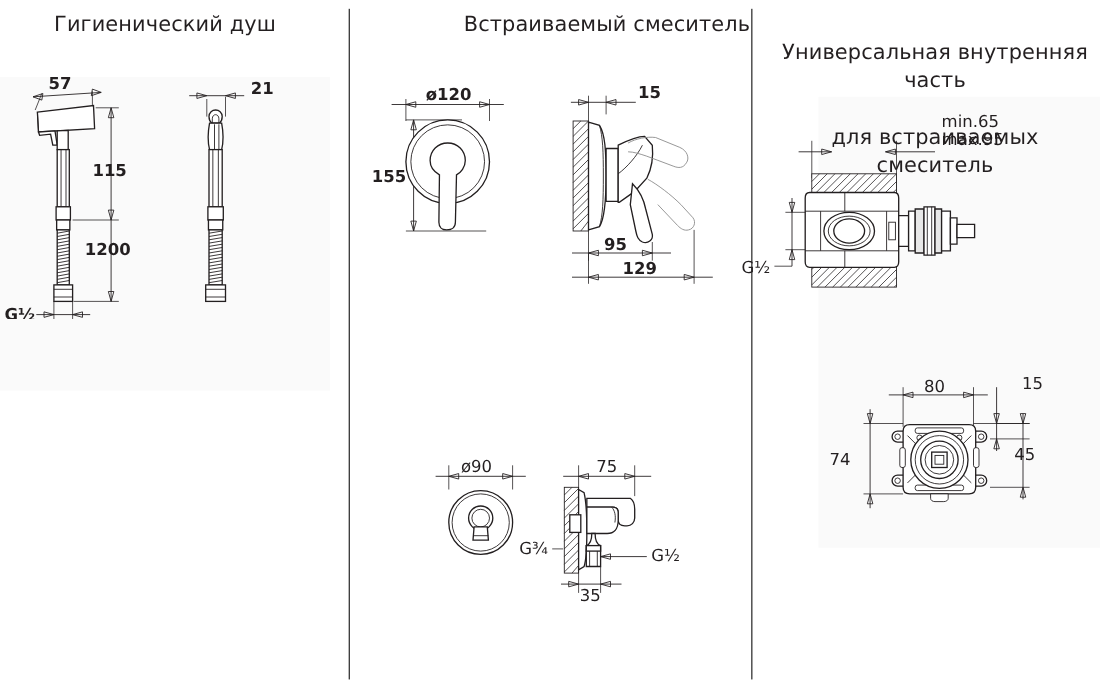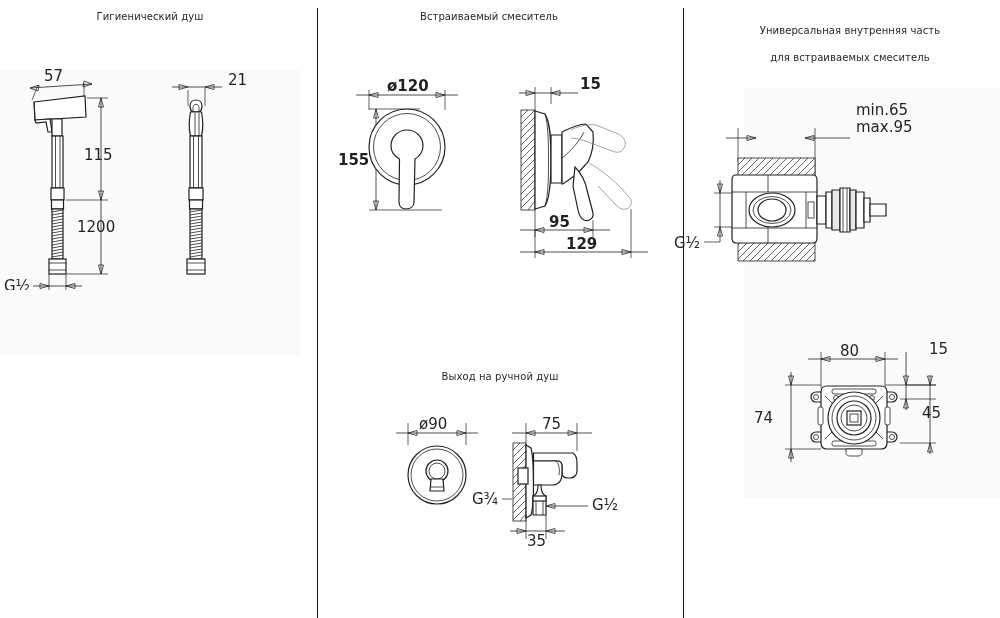--- a/index.html
+++ b/index.html
@@ -22,21 +22,21 @@
     background: #fafafa;
   }
   .divider {
     position: absolute;
     width: 1px;
     background: #111111;
   }
   .panel-title {
     position: absolute;
     font-family: "DejaVu Sans", sans-serif;
-    font-size: 10px;
+    font-size: 19px;
     color: #231f20;
     text-align: center;
     letter-spacing: 0.1px;
     line-height: 1.35;
     white-space: pre-line;
   }
   .dwg {
     position: absolute;
   }
   svg text {
@@ -59,21 +59,21 @@
 <div id="page">
 
   <div class="panel-bg" style="left:0px; top:70px; width:300px; height:285px;"></div>
   <div class="panel-bg" style="left:744px; top:88px; width:256px; height:410px;"></div>
 
   <div class="divider" style="left:317px; top:8px; height:610px;"></div>
   <div class="divider" style="left:683px; top:8px; height:610px;"></div>
 
   <div class="panel-title" style="left:0px; top:10px; width:300px;">Гигиенический душ</div>
 
-  <div class="dwg" style="left:0px; top:60px; width:300px; height:230px;">
+  <div class="dwg" style="left:0px; top:60px; width:300px; height:230px;font-weight:bold;">
     <svg width="300" height="230" viewBox="0 0 300 230">
 
       <g>
         <line class="ext" x1="38" y1="25" x2="32" y2="40"></line>
         <line class="ext" x1="84" y1="23" x2="84" y2="38"></line>
         <line class="ln thin" x1="30" y1="28" x2="92" y2="24"></line>
         <path class="ln thin" d="M30,28 L39,25 L38,31 Z" fill="#231f20"></path>
         <path class="ln thin" d="M92,24 L83,27 L84,21 Z" fill="#231f20"></path>
       </g>
       <text class="dim-txt" x="44" y="21">57</text>
@@ -185,21 +185,21 @@
           <line x1="190" y1="194" x2="202" y2="192"></line>
           <line x1="190" y1="197" x2="202" y2="195"></line>
         </g>
         <rect class="ln med fillw" x="187" y="199" width="18" height="15"></rect>
         <line class="ln thin" x1="187" y1="203" x2="205" y2="203"></line>
         <line class="ln thin" x1="187" y1="210" x2="205" y2="210"></line>
       </g>
     </svg>
   </div>
 
-  <div class="panel-title" style="left:319px; top:10px; width:340px;">Встраиваемый смеситель</div>
+  <div class="panel-title" style="left:342px; top:10px; width:340px;text-align:right;">Встраиваемый смеситель</div>
 
   <div class="dwg" style="left:330px; top:62px; width:340px; height:210px;font-weight:bold;">
     <svg width="340" height="210" viewBox="0 0 340 210">
 
       <g>
         <line class="ext" x1="39" y1="28" x2="39" y2="48"></line>
         <line class="ext" x1="115" y1="28" x2="115" y2="48"></line>
         <line class="ln thin" x1="26" y1="33" x2="128" y2="33"></line>
         <path class="ln thin" d="M39,33 L48,30.5 L48,35.5 Z" fill="#231f20"></path>
         <path class="ln thin" d="M115,33 L106,30.5 L106,35.5 Z" fill="#231f20"></path>
@@ -284,21 +284,20 @@
         <line class="ext" x1="205" y1="168" x2="205" y2="196"></line>
         <line class="ext" x1="301" y1="147" x2="301" y2="196"></line>
         <line class="ln thin" x1="190" y1="190" x2="318" y2="190"></line>
         <path class="ln thin" d="M205,190 L214,187.5 L214,192.5 Z" fill="#231f20"></path>
         <path class="ln thin" d="M301,190 L292,187.5 L292,192.5 Z" fill="#231f20"></path>
       </g>
       <text class="dim-txt" x="236" y="187">129</text>
     </svg>
   </div>
 
-  <div class="panel-title" style="left:330px; top:370px; width:340px;">Выход на ручной душ</div>
 
   <div class="dwg" style="left:330px; top:411px; width:340px; height:140px;">
     <svg width="340" height="140" viewBox="0 0 340 140">
 
       <g>
         <line class="ext" x1="78" y1="12" x2="78" y2="34"></line>
         <line class="ext" x1="136" y1="12" x2="136" y2="34"></line>
         <line class="ln thin" x1="66" y1="22" x2="148" y2="22"></line>
         <path class="ln thin" d="M78,22 L87,19.5 L87,24.5 Z" fill="#231f20"></path>
         <path class="ln thin" d="M136,22 L127,19.5 L127,24.5 Z" fill="#231f20"></path>

